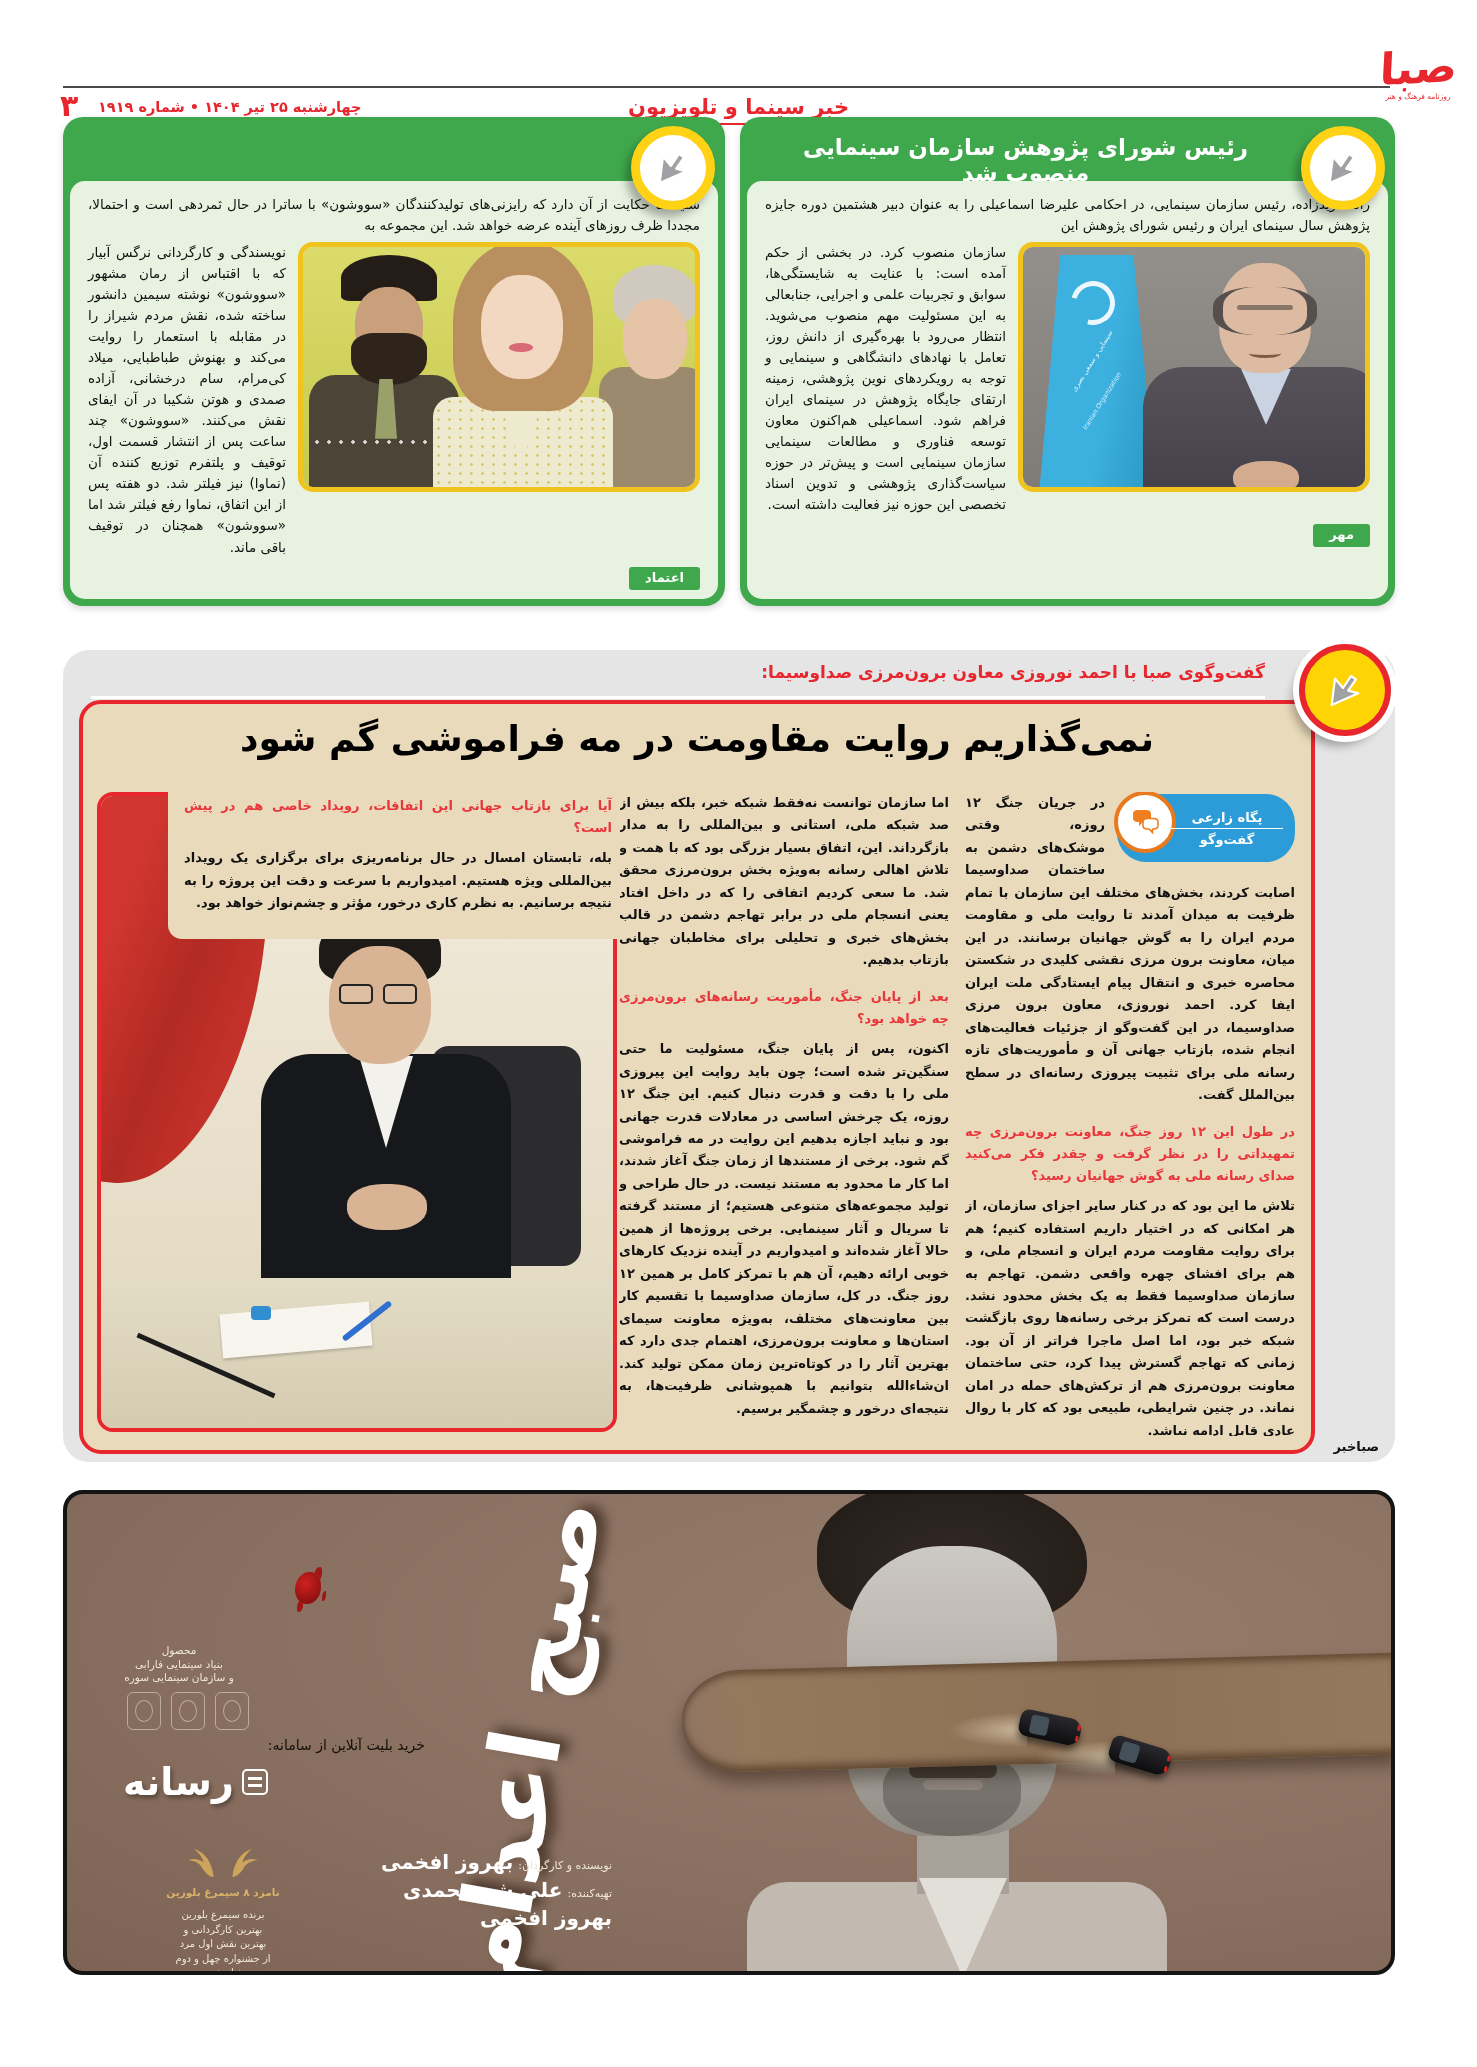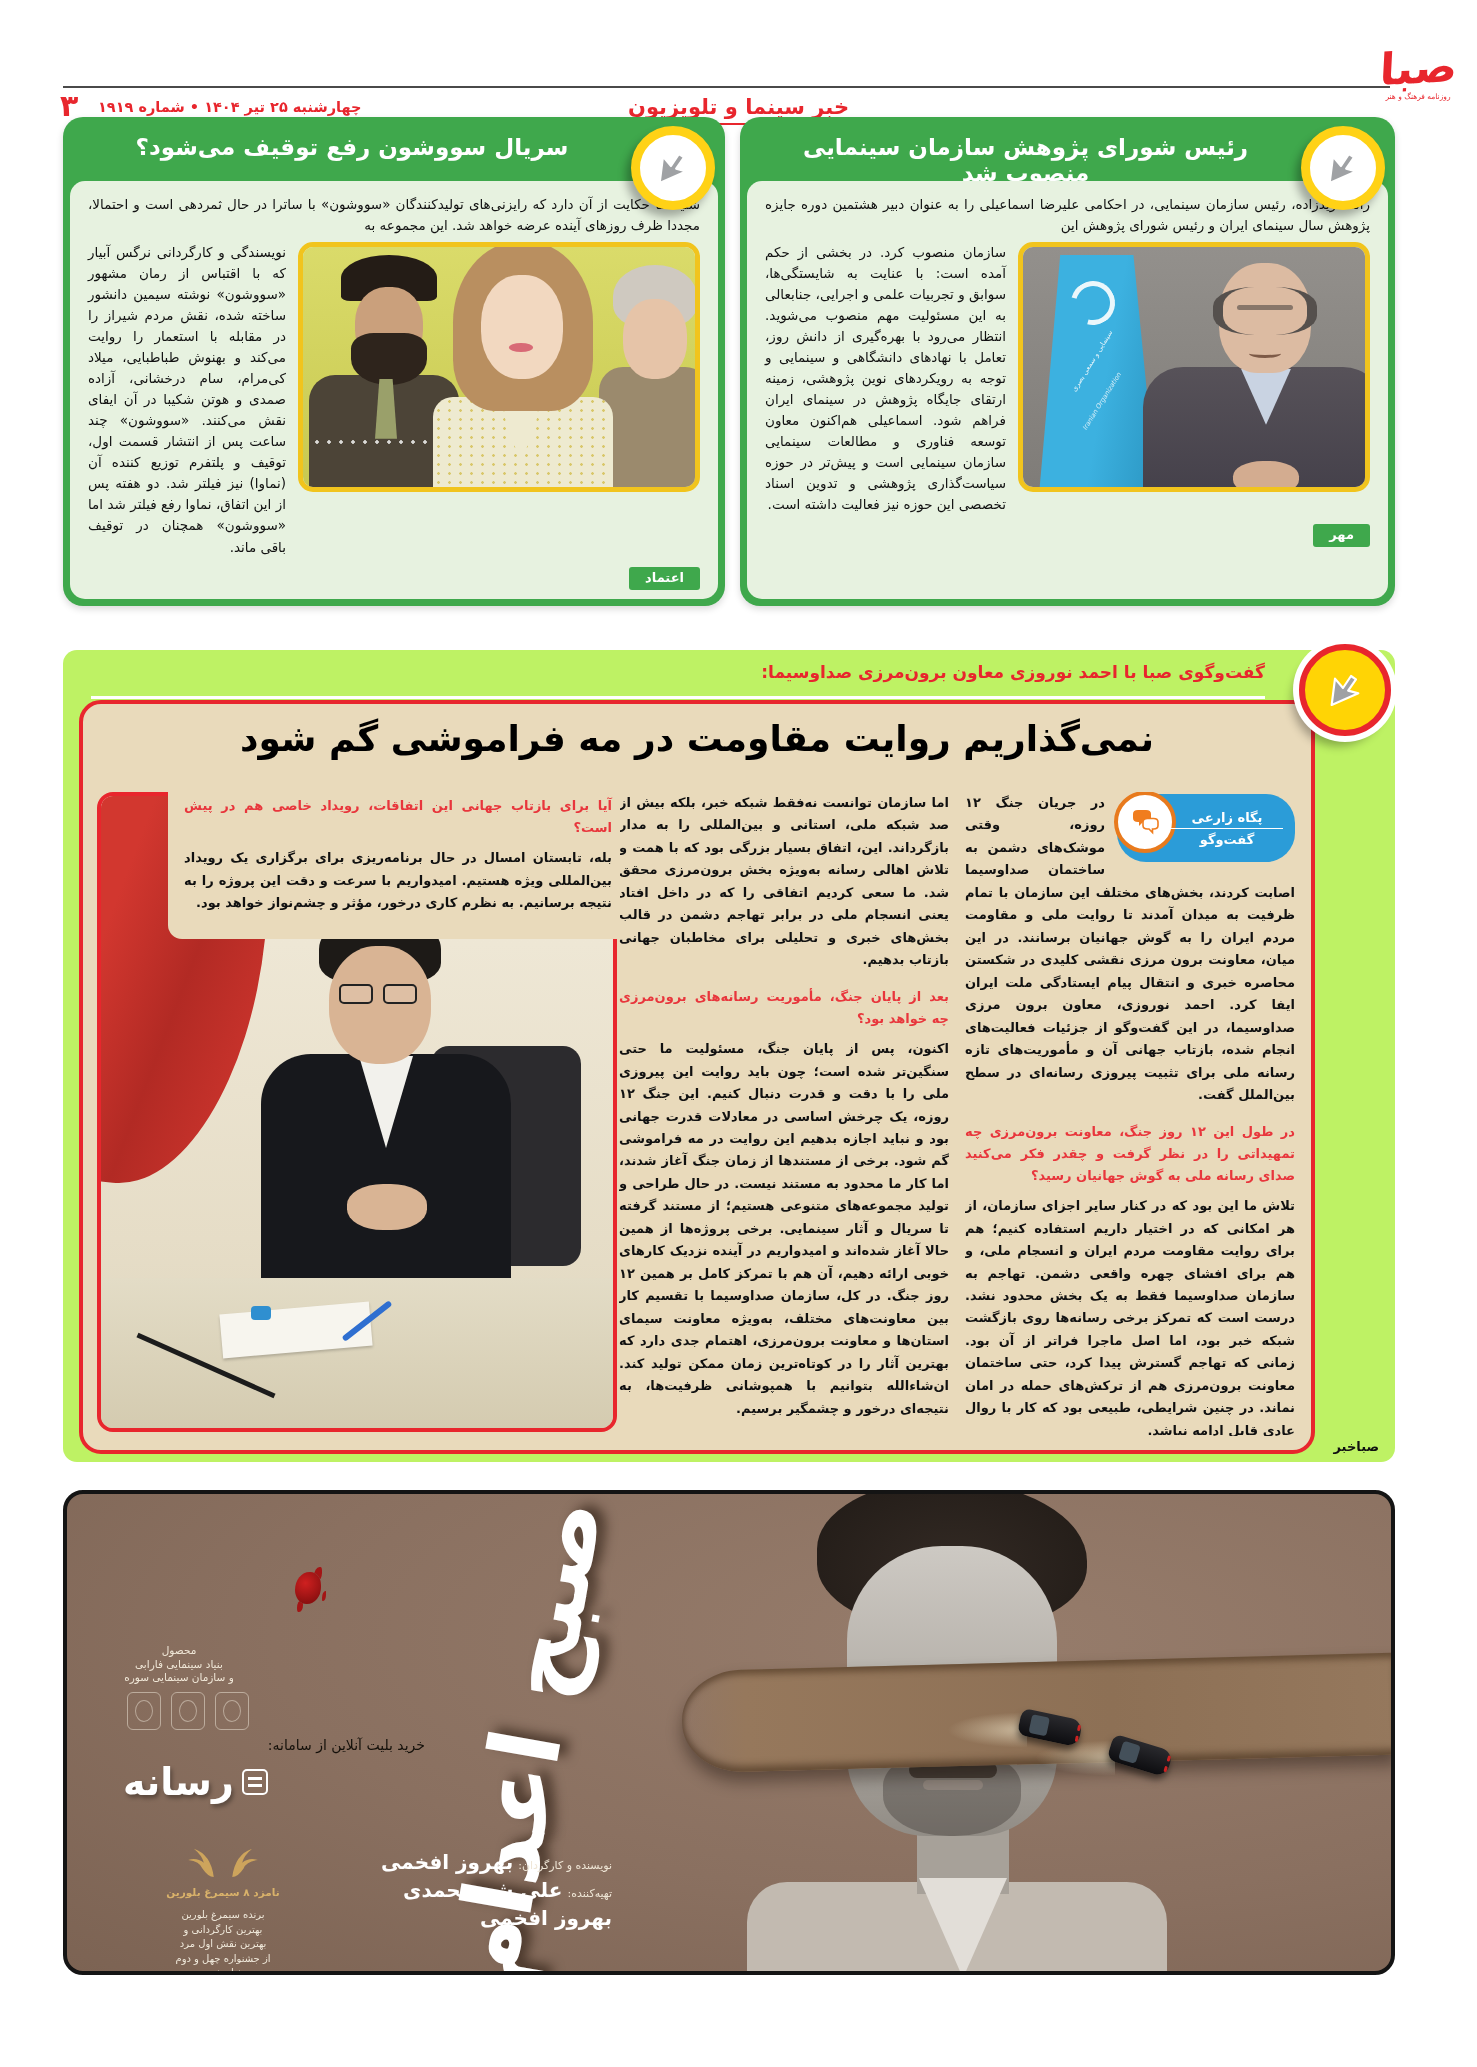--- a/index.html
+++ b/index.html
@@ -63,21 +63,21 @@
   .res-flag-en { position:absolute; left:46px; top:150px; color:#fff; font-size:6.5px; transform:rotate(-58deg); opacity:.8; white-space:nowrap; font-style:italic; }
   .res-head { position:absolute; left:196px; top:16px; width:92px; height:110px; background:#dcbba2; border-radius:46% 46% 42% 42%; }
   .res-hairside { position:absolute; left:190px; top:40px; width:104px; height:48px; border-left:10px solid #55504d; border-right:10px solid #55504d; border-radius:40%; }
   .res-brow { position:absolute; left:214px; top:58px; width:56px; height:5px; background:#5a524c; border-radius:3px; opacity:.65; }
   .res-smile { position:absolute; left:226px; top:102px; width:32px; height:9px; border-bottom:3px solid #7d5a47; border-radius:50%; }
   .res-suit { position:absolute; left:120px; top:120px; width:240px; height:130px; background:linear-gradient(180deg,#575259,#44404a); border-radius:40px 40px 0 0; }
   .res-shirt { position:absolute; left:218px; top:122px; width:50px; height:56px; background:#c9d3e2; clip-path:polygon(0 0,100% 0,50% 100%); }
   .res-hands { position:absolute; left:210px; top:214px; width:66px; height:34px; background:#d3ac90; border-radius:45%; }
 
   
-  .iv-box { position:absolute; left:63px; top:650px; width:1332px; height:812px; background:#bef264; border-radius:14px; }
+  .iv-box { position:absolute; left:63px; top:650px; width:1332px; height:812px; background:#e5e5e5; border-radius:26px; }
   .iv-kicker { position:absolute; top:12px; right:130px; left:40px; text-align:right; color:#e8262d; font-weight:bold; font-size:17px; }
   .iv-kicker-line { position:absolute; top:46px; right:130px; left:28px; border-top:3px solid #fff; }
   .badge-r { position:absolute; top:-6px; right:4px; width:92px; height:92px; border-radius:50%;
              background:#ffd405; border:6px solid #e8262d; box-shadow:0 0 0 6px #fff, -7px 10px 10px rgba(0,0,0,.3); z-index:4;
              display:flex; align-items:center; justify-content:center; }
   .iv-credit { position:absolute; right:16px; bottom:8px; font-size:13px; font-weight:bold; color:#111; }
   .iv-tan { position:absolute; left:16px; right:80px; top:50px; bottom:8px; background:#e9dabb; border:4px solid #e8262d; border-radius:22px; }
   .iv-headline { text-align:center; color:#000; font-weight:bold; font-size:36px; margin-top:14px; letter-spacing:-.5px; }
   .iv-col { position:absolute; top:88px; bottom:14px; width:330px; overflow:hidden; }
   .iv-col-right { right:16px; }
@@ -178,21 +178,20 @@
     <span class="logo-word">صبا</span>
     <span class="logo-tag">روزنامه فرهنگ و هنر</span>
   </div>
 
   <section class="news-box nb-left">
     <div class="badge-y">
       <svg viewBox="0 0 24 24">
           <path d="M4 21 L6 5.2 L10.8 10.8 L15.6 3.6 L18.6 5.6 L13.9 12.4 L20 14 Z" fill="#9fa1a4" stroke="#ffffff" stroke-width="1.3" stroke-linejoin="round"></path>
         </svg>
     </div>
-    <div class="nb-head">سریال سووشون رفع توقیف می‌شود؟</div>
     <div class="nb-content">
       <p class="nb-intro">شنیده‌ها حکایت از آن دارد که رایزنی‌های تولیدکنندگان «سووشون» با ساترا در حال ثمردهی است و احتمالا، مجددا ظرف روزهای آینده عرضه خواهد شد. این مجموعه به</p>
       <div class="nb-cols">
         <div class="nb-photo-wrap">
           <div class="nb-photo">
             <div class="sav-bg"></div>
             <div class="man-suit"></div>
             <div class="man-hat"></div>
             <div class="man-face"></div>
             <div class="man-beard"></div>

